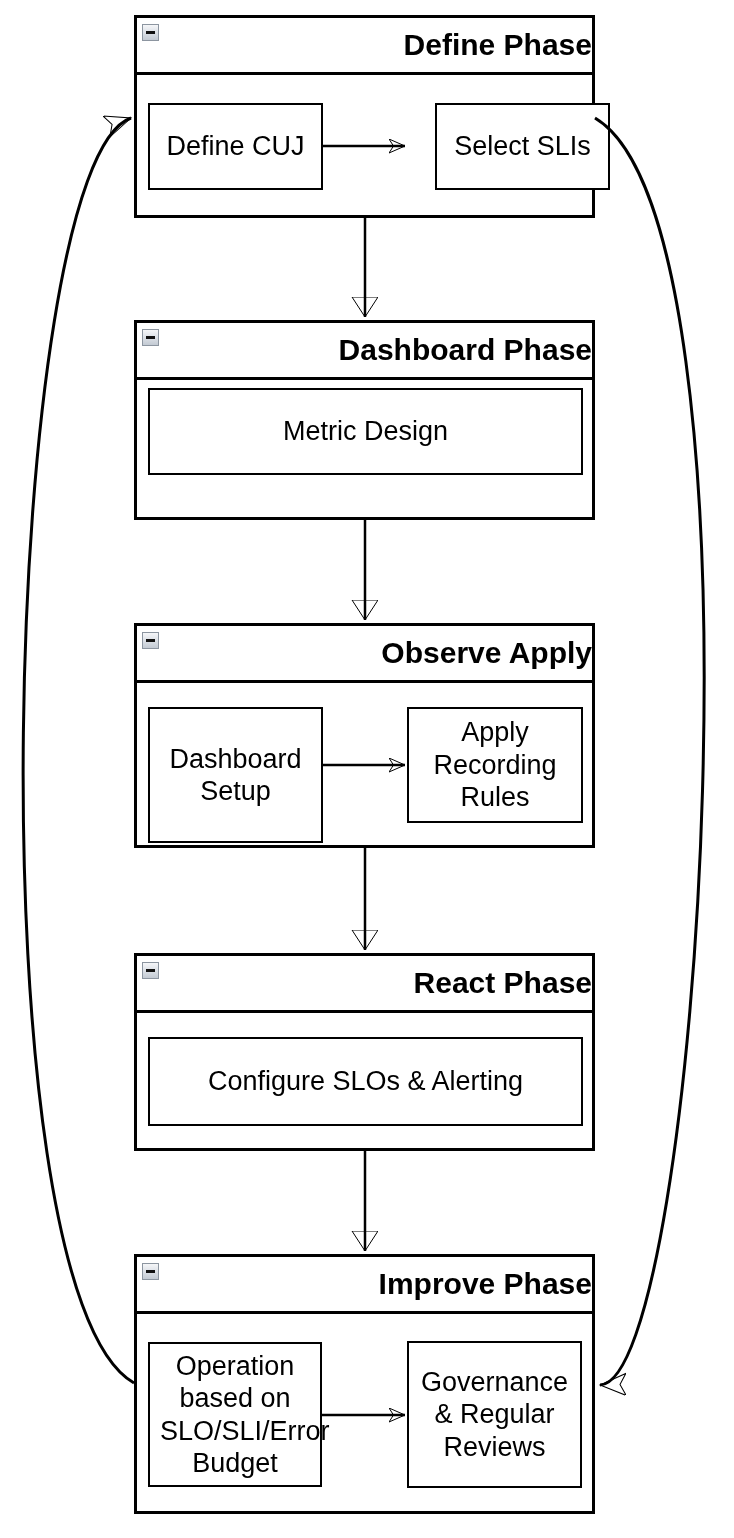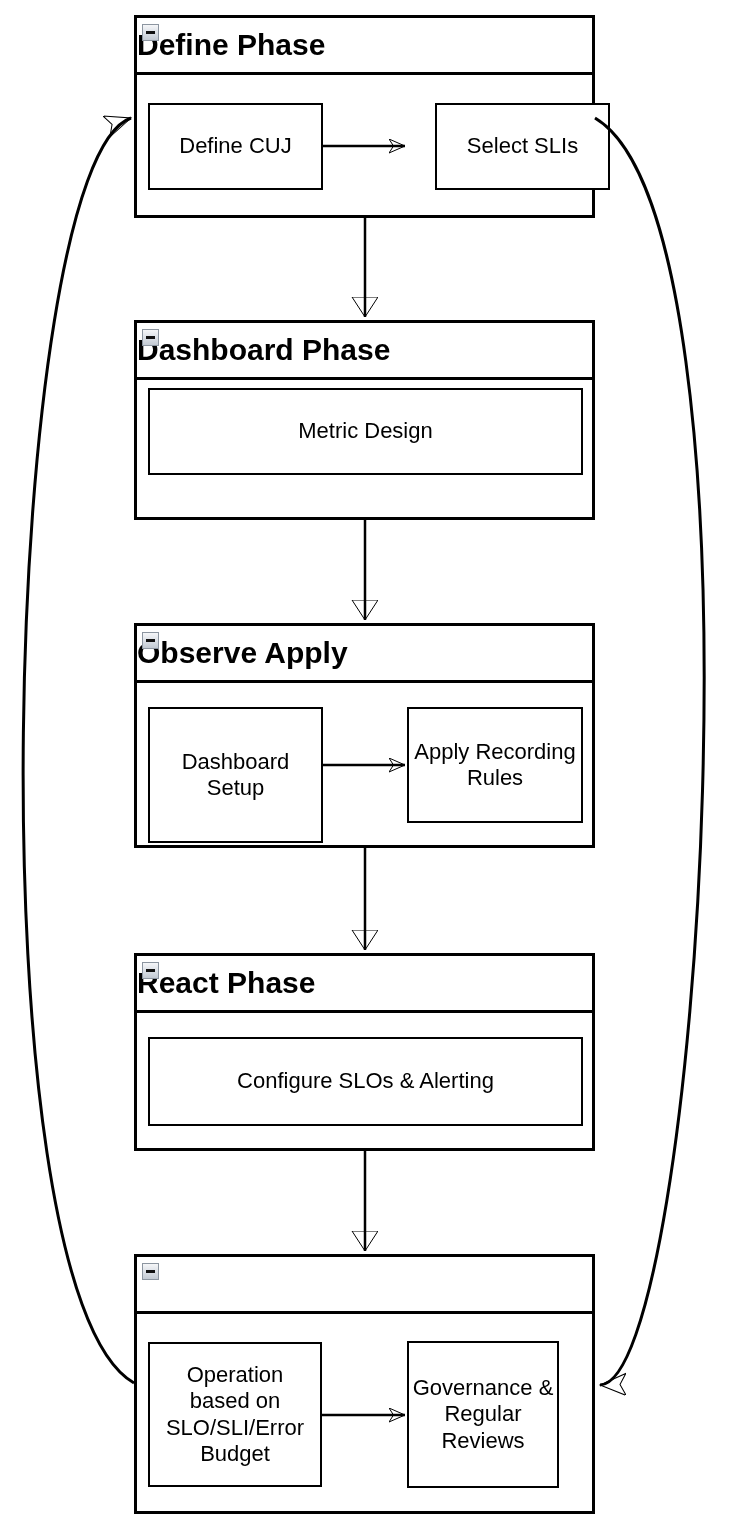--- a/index.html
+++ b/index.html
@@ -2,33 +2,33 @@
 <html><head>
 <meta charset="utf-8">
 <style>
   html,body{margin:0;padding:0;background:#ffffff;}
   body{font-family:"Liberation Sans",sans-serif;color:#000;}
   #canvas{position:relative;width:734px;height:1538px;background:#ffffff;overflow:hidden;}
 
   .phase{position:absolute;left:134px;width:461px;background:#ffffff;
          border:3px solid #000;box-sizing:border-box;}
   .phase-header{position:relative;height:54px;border-bottom:3px solid #000;
-                display:flex;align-items:center;justify-content:flex-start;}
+                display:flex;align-items:center;justify-content:flex-end;}
   .phase-title{margin:0;font-size:30px;font-weight:bold;line-height:1;white-space:nowrap;}
   .phase-body{position:relative;}
 
   .collapse-btn{position:absolute;left:5px;top:6px;width:17px;height:17px;
                 box-sizing:border-box;border:1px solid #8c95a0;
                 background:linear-gradient(#f5f6f8 0%,#dfe3e9 45%,#c3cad3 100%);
                 display:flex;align-items:center;justify-content:center;cursor:pointer;}
   .minus-glyph{width:9px;height:3px;background:#111;}
 
   .node{position:absolute;border:2px solid #000;background:#ffffff;box-sizing:border-box;
         display:flex;align-items:center;justify-content:center;
-        text-align:center;font-size:22px;line-height:1.2;}
+        text-align:center;font-size:27px;line-height:1.2;}
   .node-label{display:inline-block;}
   .w-limit{max-width:150px;}
 
   #connectors{position:absolute;left:0;top:0;width:734px;height:1538px;pointer-events:none;}
   #connectors path{fill:none;stroke:#000;}
   .edge-thin{stroke-width:2.5px;}
   .edge-curve{stroke-width:3px;}
 </style>
 </head>
 <body>
@@ -73,20 +73,21 @@
       <h2 class="phase-title">React Phase</h2>
     </header>
     <div class="phase-body"></div>
   </section>
 
   <section class="phase" style="top:1254px;height:260px;">
     <header class="phase-header">
       <span class="collapse-btn">
           <span class="minus-glyph"></span>
         </span>
+      <h2 class="phase-title">Improve Phase</h2>
     </header>
     <div class="phase-body"></div>
   </section>
 
   <div class="node" style="left:148px;top:103px;width:175px;height:87px;">
     <span class="node-label">Define CUJ</span>
   </div>
   <div class="node" style="left:407px;top:103px;width:175px;height:87px;margin-left:28px;">
     <span class="node-label">Select SLIs</span>
   </div>
@@ -102,21 +103,21 @@
     <span class="node-label">Apply Recording Rules</span>
   </div>
 
   <div class="node" style="left:148px;top:1037px;width:435px;height:89px;">
     <span class="node-label">Configure SLOs &amp; Alerting</span>
   </div>
 
   <div class="node" style="left:148px;top:1342px;width:174px;height:145px;">
     <span class="node-label w-limit">Operation based on SLO/SLI/Error Budget</span>
   </div>
-  <div class="node" style="left:407px;top:1341px;width:152px;height:147px;">
+  <div class="node" style="left:407px;top:1341px;width:175px;height:147px;">
     <span class="node-label">Governance &amp; Regular Reviews</span>
   </div>
 
   <svg id="connectors" viewBox="0 0 734 1538" xmlns="http://www.w3.org/2000/svg">
     <defs>
       <marker id="ah-s" markerUnits="userSpaceOnUse" markerWidth="18" markerHeight="16" refX="16" refY="7" orient="auto">
         <path d="M0,0 L16,7 L0,14 L4.5,7 Z" fill="#000" stroke="none"></path>
       </marker>
       <marker id="ah-b" markerUnits="userSpaceOnUse" markerWidth="24" markerHeight="28" refX="20" refY="13" orient="auto">
         <path d="M0,0 L20,13 L0,26 Z" fill="#000" stroke="none"></path>

